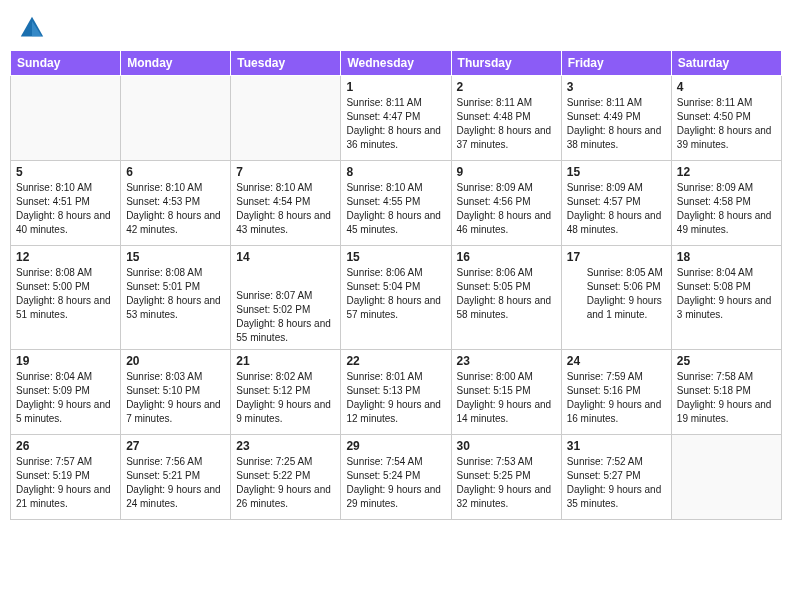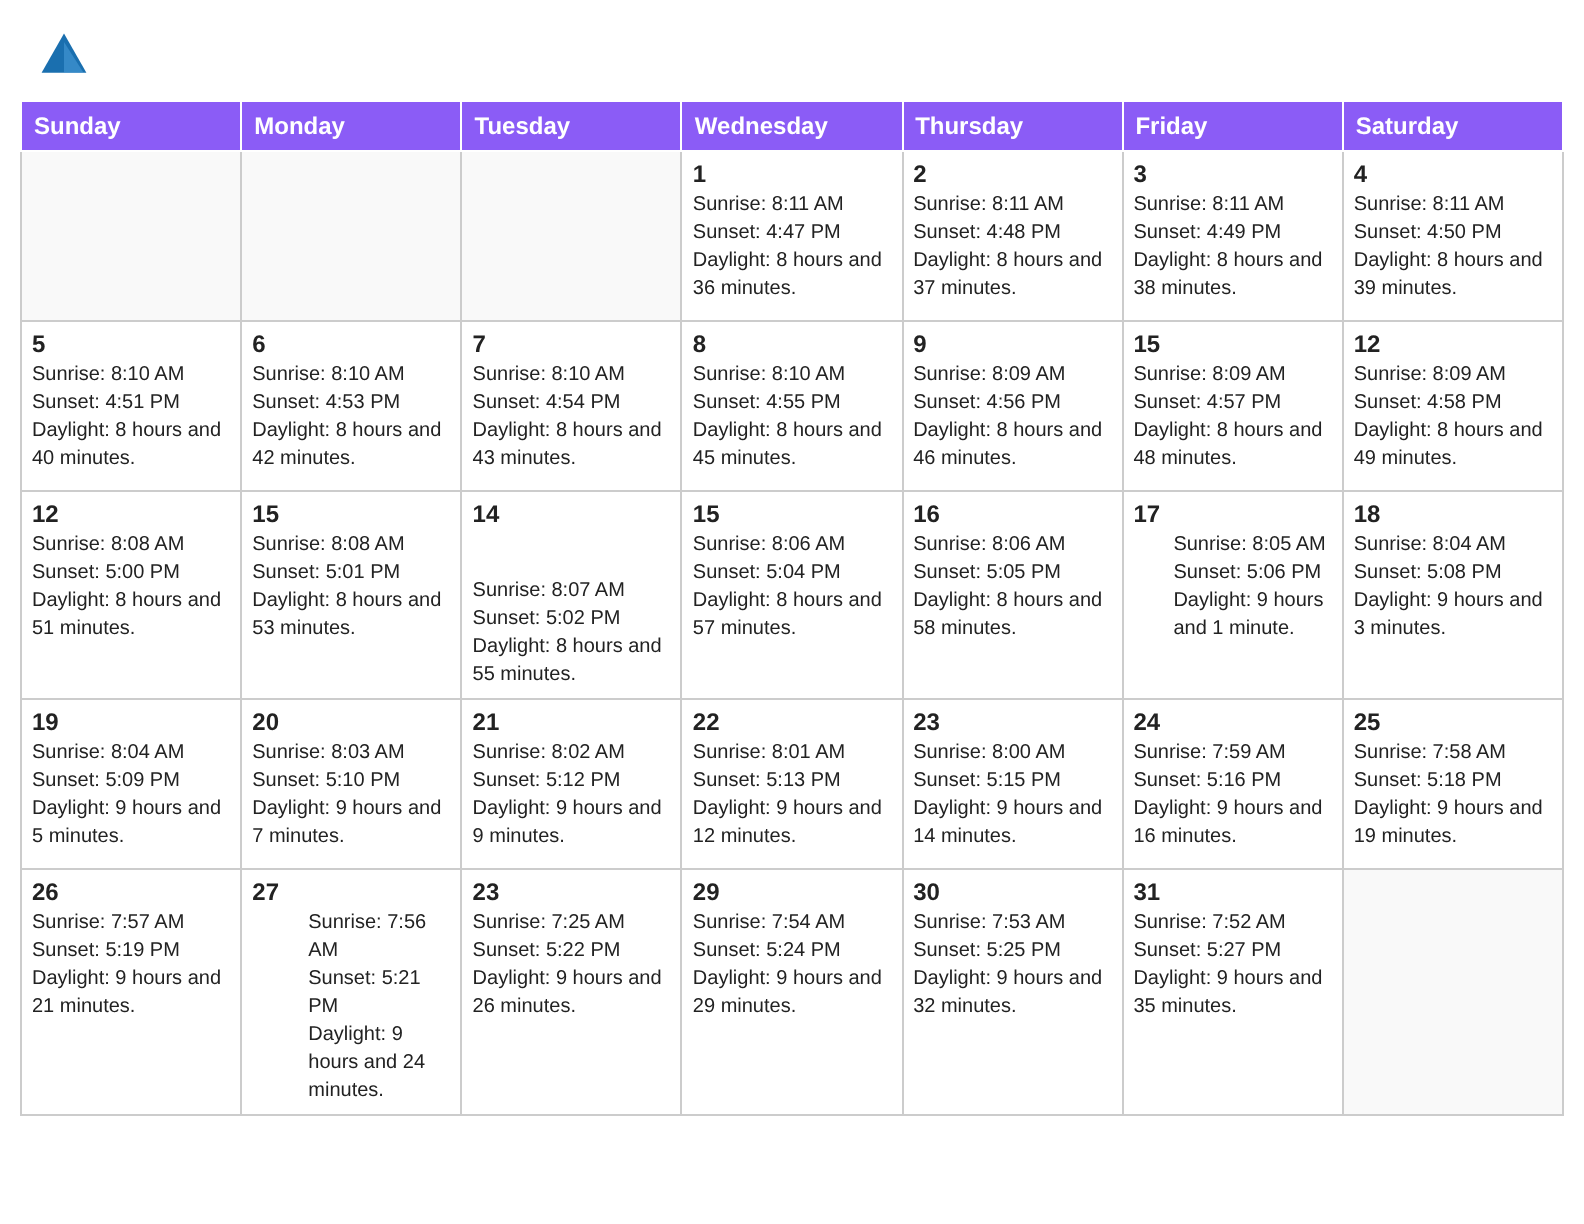--- a/index.html
+++ b/index.html
@@ -304,21 +304,21 @@
           </tr>
           <tr class="week-row">
             <td>
               <span class="day-num">26</span>
               <div class="day-info" style="white-space: pre-line;">Sunrise: 7:57 AM
 Sunset: 5:19 PM
 Daylight: 9 hours and 21 minutes.</div>
             </td>
             <td>
               <span class="day-num">27</span>
-              <div class="day-info" style="white-space: pre-line; margin-left: 28px;">Sunrise: 7:56 AM
+              <div class="day-info" style="white-space: pre-line;">Sunrise: 7:56 AM
 Sunset: 5:21 PM
 Daylight: 9 hours and 24 minutes.</div>
             </td>
             <td>
               <span class="day-num">23</span>
               <div class="day-info" style="white-space: pre-line;">Sunrise: 7:25 AM
 Sunset: 5:22 PM
 Daylight: 9 hours and 26 minutes.</div>
             </td>
             <td>

